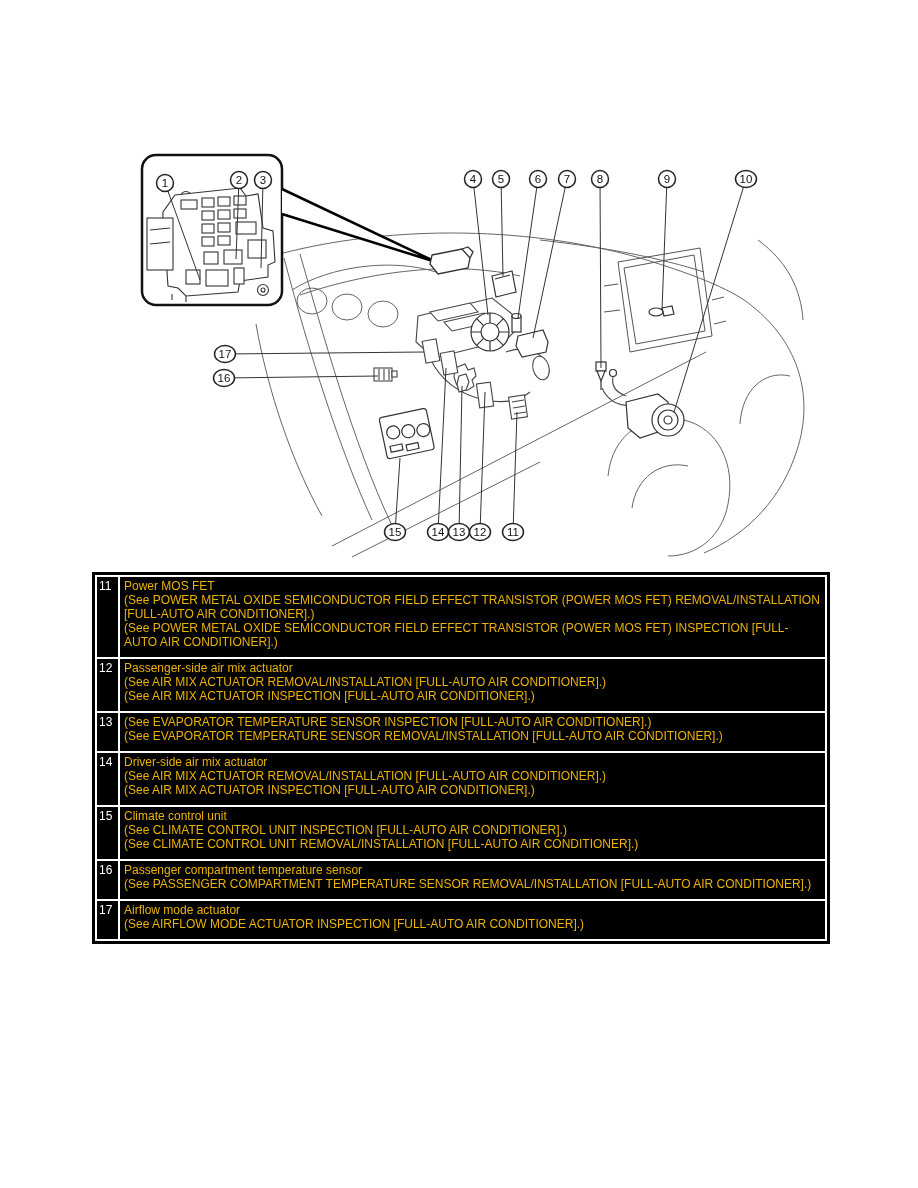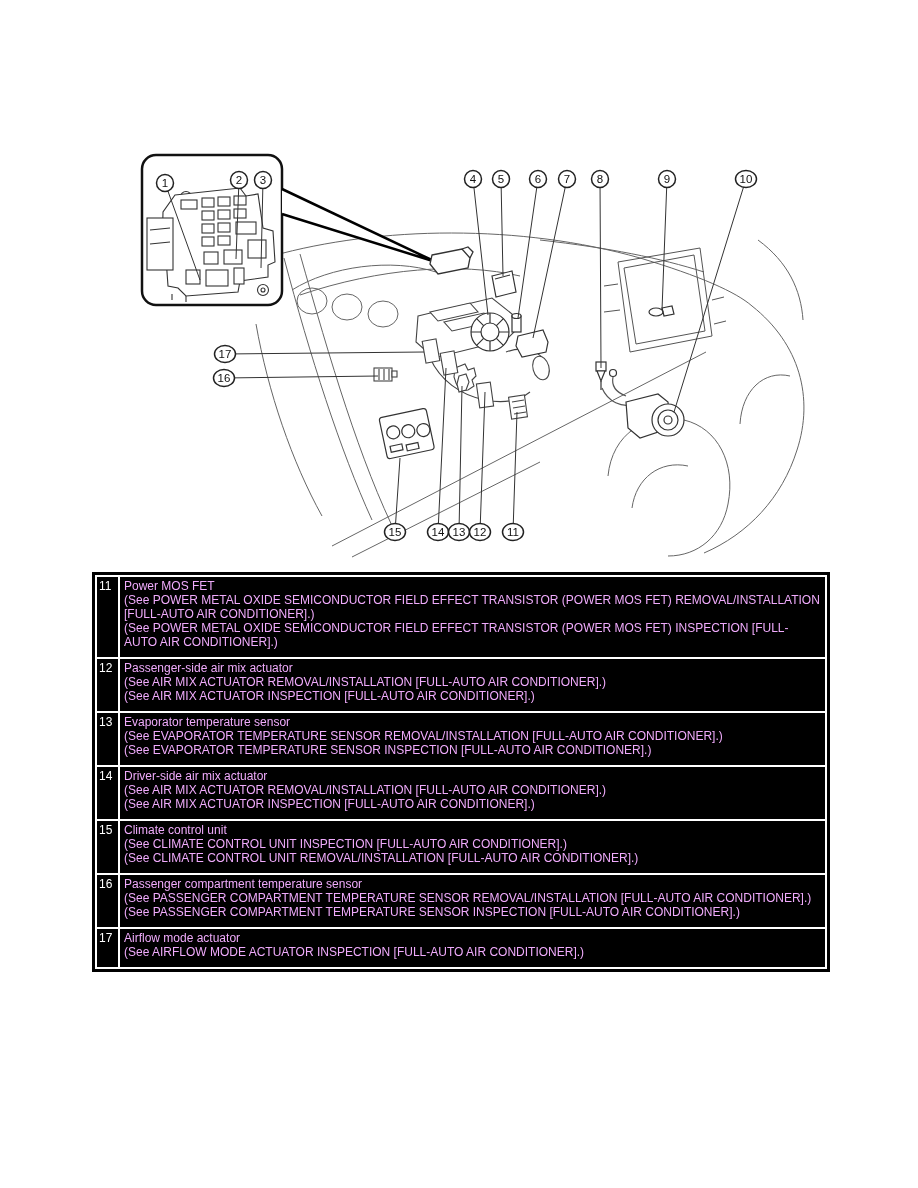--- a/index.html
+++ b/index.html
@@ -14,21 +14,21 @@
     position:absolute;left:92px;top:572px;width:738px;box-sizing:border-box;
     border:3px solid #000;background:#fff;padding:2px;
   }
   .rows{display:flex;flex-direction:column;gap:2px;}
   .row{display:flex;gap:2px;}
   .num{
     width:19px;min-width:19px;background:#000;color:#fff;
     font-size:12px;line-height:14px;padding:2px 0 0 2px;
   }
   .cbody{
-    flex:1;background:#000;color:#f0abfc;
+    flex:1;background:#000;color:#eab308;
     font-size:12px;line-height:14px;padding:2px 4px 8px 4px;
   }
   .ref{}
   .title{margin:0;}
 </style>
 </head>
 <body>
 
 <div class="page">
 
@@ -283,23 +283,22 @@
       <div class="cbody">
         <div class="title">Passenger-side air mix actuator</div>
       <div class="ref">(See AIR MIX ACTUATOR REMOVAL/INSTALLATION [FULL-AUTO AIR CONDITIONER].)</div>
             <div class="ref">(See AIR MIX ACTUATOR INSPECTION [FULL-AUTO AIR CONDITIONER].)</div>
           </div>
     </div>
 
     <div class="row">
       <div class="num">13</div>
       <div class="cbody">
-        <div class="title">Evaporator temperature sensor</div>
-      <div class="ref">(See EVAPORATOR TEMPERATURE SENSOR REMOVAL/INSTALLATION [FULL-AUTO AIR CONDITIONER].)</div>
-            <div class="ref">(See EVAPORATOR TEMPERATURE SENSOR INSPECTION [FULL-AUTO AIR CONDITIONER].)</div>
+      <div class="ref">(See EVAPORATOR TEMPERATURE SENSOR INSPECTION [FULL-AUTO AIR CONDITIONER].)</div>
+            <div class="ref">(See EVAPORATOR TEMPERATURE SENSOR REMOVAL/INSTALLATION [FULL-AUTO AIR CONDITIONER].)</div>
           </div>
     </div>
 
     <div class="row">
       <div class="num">14</div>
       <div class="cbody">
         <div class="title">Driver-side air mix actuator</div>
       <div class="ref">(See AIR MIX ACTUATOR REMOVAL/INSTALLATION [FULL-AUTO AIR CONDITIONER].)</div>
             <div class="ref">(See AIR MIX ACTUATOR INSPECTION [FULL-AUTO AIR CONDITIONER].)</div>
           </div>
@@ -312,21 +311,20 @@
       <div class="ref">(See CLIMATE CONTROL UNIT INSPECTION [FULL-AUTO AIR CONDITIONER].)</div>
             <div class="ref">(See CLIMATE CONTROL UNIT REMOVAL/INSTALLATION [FULL-AUTO AIR CONDITIONER].)</div>
           </div>
     </div>
 
     <div class="row">
       <div class="num">16</div>
       <div class="cbody">
         <div class="title">Passenger compartment temperature sensor</div>
       <div class="ref">(See PASSENGER COMPARTMENT TEMPERATURE SENSOR REMOVAL/INSTALLATION [FULL-AUTO AIR CONDITIONER].)</div>
-            <div class="ref">(See PASSENGER COMPARTMENT TEMPERATURE SENSOR INSPECTION [FULL-AUTO AIR CONDITIONER].)</div>
           </div>
     </div>
 
     <div class="row">
       <div class="num">17</div>
       <div class="cbody">
         <div class="title">Airflow mode actuator</div>
             <div class="ref">(See AIRFLOW MODE ACTUATOR INSPECTION [FULL-AUTO AIR CONDITIONER].)</div>
           </div>
     </div>

